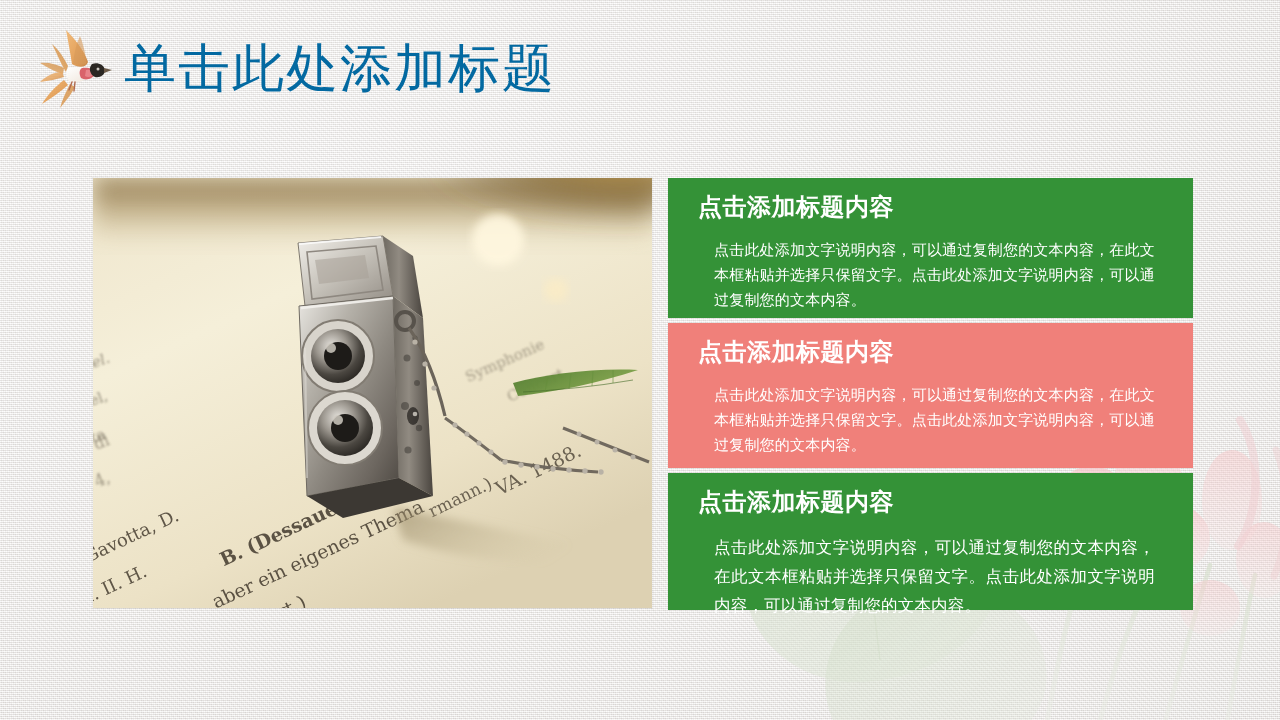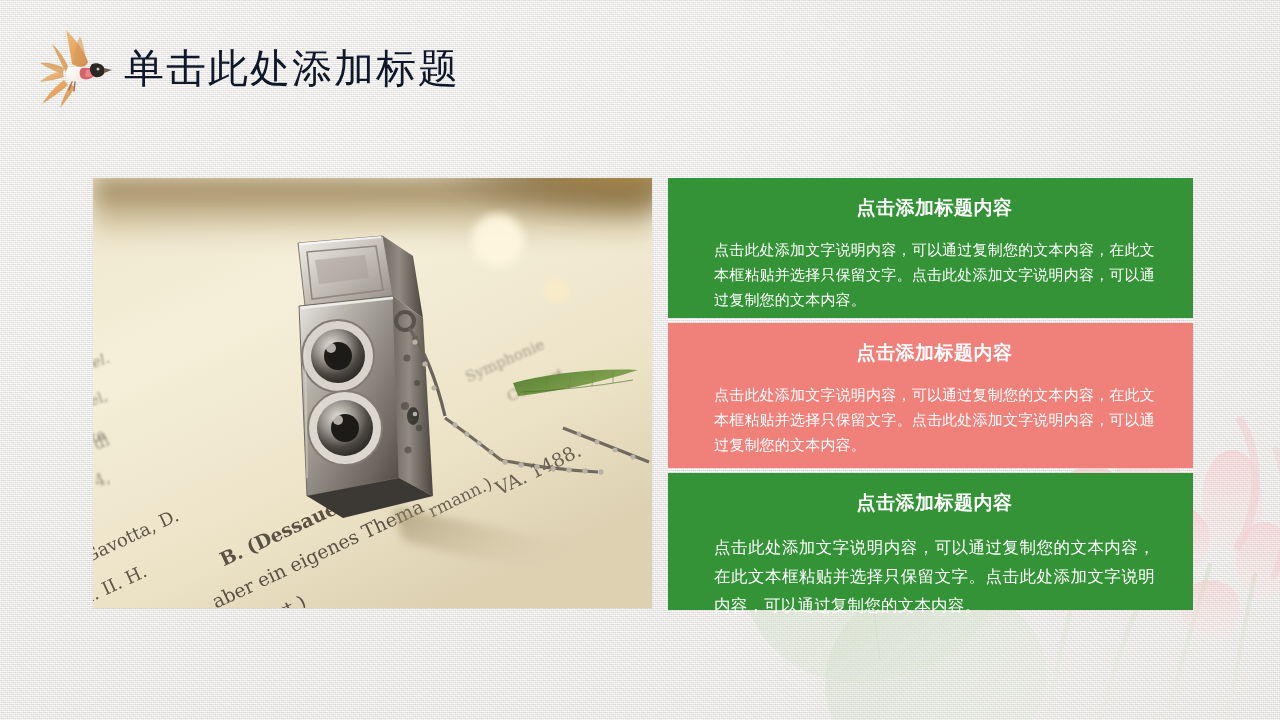--- a/index.html
+++ b/index.html
@@ -57,24 +57,24 @@
     left: 28px;
     top: 24px;
     width: 92px;
     height: 86px;
   }
   .slide-title {
     position: absolute;
     left: 124px;
     top: 43px;
     font-family: "DejaVu Serif", "Liberation Serif", serif;
-    font-size: 40px;
+    font-size: 52px;
     line-height: 50px;
     letter-spacing: 2px;
-    color: #0f172a;
+    color: #0369a1;
     white-space: nowrap;
   }
 
   
   .photo-frame {
     position: absolute;
     left: 93px;
     top: 178px;
     width: 559px;
     height: 430px;
@@ -97,25 +97,24 @@
     padding: 14px 22px 10px 30px;
     margin-bottom: 5px;
     color: #ffffff;
   }
   .panel.green { background: #349237; }
   .panel.coral { background: #f0807a; }
 
   .panel-title {
     font-family: "DejaVu Sans", "Liberation Sans", sans-serif;
     font-weight: bold;
-    font-size: 19px;
+    font-size: 24px;
     line-height: 30px;
     letter-spacing: 0.5px;
     margin: 0 0 4px 0;
-    text-align: center;
   }
   .panel-body {
     font-family: "DejaVu Sans", "Liberation Sans", sans-serif;
     font-size: 15px;
     line-height: 25px;
     letter-spacing: 0.2px;
     margin: 16px;
     text-align: justify;
   }
   .panel.big .panel-body {

